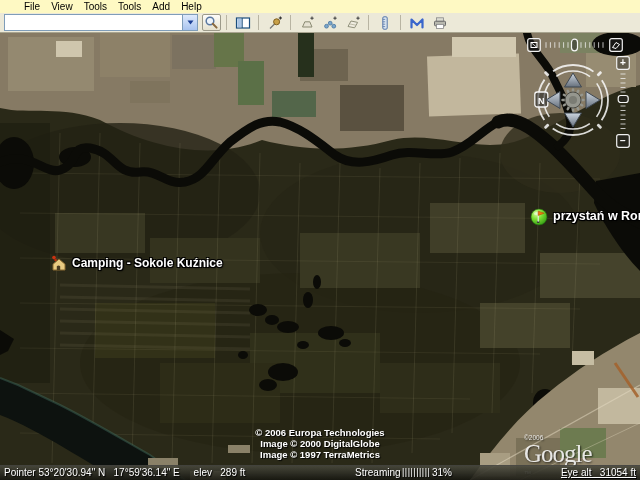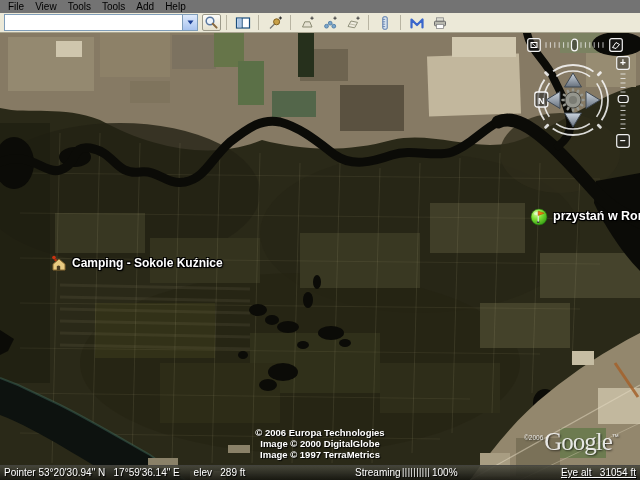--- a/index.html
+++ b/index.html
@@ -1,20 +1,20 @@
 <!DOCTYPE html>
 <html><head>
 <meta charset="utf-8">
 <style>
   html,body{margin:0;padding:0;}
   body{width:640px;height:480px;overflow:hidden;font-family:"Liberation Sans",sans-serif;background:#ece9d8;}
   .window{position:relative;width:640px;height:480px;background:#ece9d8;}
 
   
-  .menubar{height:13px;display:flex;align-items:center;padding-left:3px;background:#737373;}
+  .menubar{height:13px;display:flex;align-items:center;padding-left:19px;background:#fef9c3;}
   .menu-item{font-size:10px;color:#000;padding:1px 6px 1px 5px;cursor:default;}
 
   
   .toolbar{height:19px;display:flex;align-items:center;padding:0 4px;background:#ece9d8;border-bottom:1px solid #a8a48f;}
   .combo{width:192px;height:15px;border:1px solid #7f9db9;background:#fff;display:flex;align-items:stretch;}
   .combo-input{flex:1;border:none;outline:none;font-size:10px;padding:0 3px;font-family:"Liberation Sans",sans-serif;min-width:0;}
   .combo-arrow{width:14px;background:linear-gradient(#dfeafc,#a9c4ef);border-left:1px solid #7f9db9;display:flex;align-items:center;justify-content:center;}
   .tb-btn{width:21px;height:18px;display:flex;align-items:center;justify-content:center;background:transparent;border:none;padding:0;margin:0 1px;}
   .tb-btn.raised{background:linear-gradient(#fdfcf9,#e6e2cf);border:1px solid #9c9a8a;border-radius:2px;width:19px;height:17px;margin-left:4px;}
   .sep{width:1px;height:15px;background:#b8b4a2;margin:0 4px;}
@@ -25,21 +25,21 @@
 
   .placemark{position:absolute;display:flex;align-items:center;gap:5px;cursor:pointer;}
   .pm-label{font-size:12px;font-weight:bold;color:#fff;white-space:nowrap;
     text-shadow:1px 1px 0 #000,-1px -1px 0 #000,1px -1px 0 #000,-1px 1px 0 #000,1px 1px 2px #000;}
 
   .copyright{position:absolute;left:320px;top:394px;transform:translateX(-50%);text-align:center;
     font-size:9.5px;font-weight:bold;color:#fff;line-height:11px;white-space:nowrap;
     text-shadow:1px 1px 1px rgba(0,0,0,.95);}
 
   .brandlogo{position:absolute;left:524px;top:396px;display:flex;align-items:flex-start;color:rgba(252,252,252,.88);
-    text-shadow:1px 1px 2px rgba(0,0,0,.65);}
+    text-shadow:1px 1px 2px rgba(0,0,0,.65);flex-direction:column;}
   .brandlogo .tiny{font-size:6.5px;margin-top:5px;margin-right:1px;}
   .brandlogo .brand{font-family:"Liberation Serif",serif;font-size:25px;line-height:25px;letter-spacing:-1px;}
   .brandlogo .tm{font-size:7px;margin-top:4px;}
 
   .nav-widget{position:absolute;}
 
   
   .statusbar{position:absolute;left:0;bottom:0;width:640px;height:14px;
     background:linear-gradient(rgba(72,72,60,.88),rgba(22,22,16,.9));
     border-top:1px solid rgba(255,255,255,.18);
@@ -407,18 +407,18 @@
           <rect x=".7" y="78.7" width="12.6" height="12.6" rx="2" fill="rgba(35,35,35,.45)" stroke="#f0f0f0" stroke-width="1.2"></rect>
           <text x="7" y="88.2" text-anchor="middle" font-size="10" font-weight="bold" fill="#fff" font-family="Liberation Sans, sans-serif">−</text>
         </g>
       </svg>
     </div>
 
     <div class="statusbar">
       <span class="sb-pointer pre">Pointer 53°20'30.94" N   17°59'36.14" E     elev   289 ft</span>
       <span class="sb-stream">Streaming</span>
       <span class="sb-bars">||||||||||</span>
-      <span class="sb-pct">100%</span>
+      <span class="sb-pct">31%</span>
       <span class="sb-eye pre">Eye alt   31054 ft</span>
     </div>
 
   </div>
 </div>
 
 </body></html>

